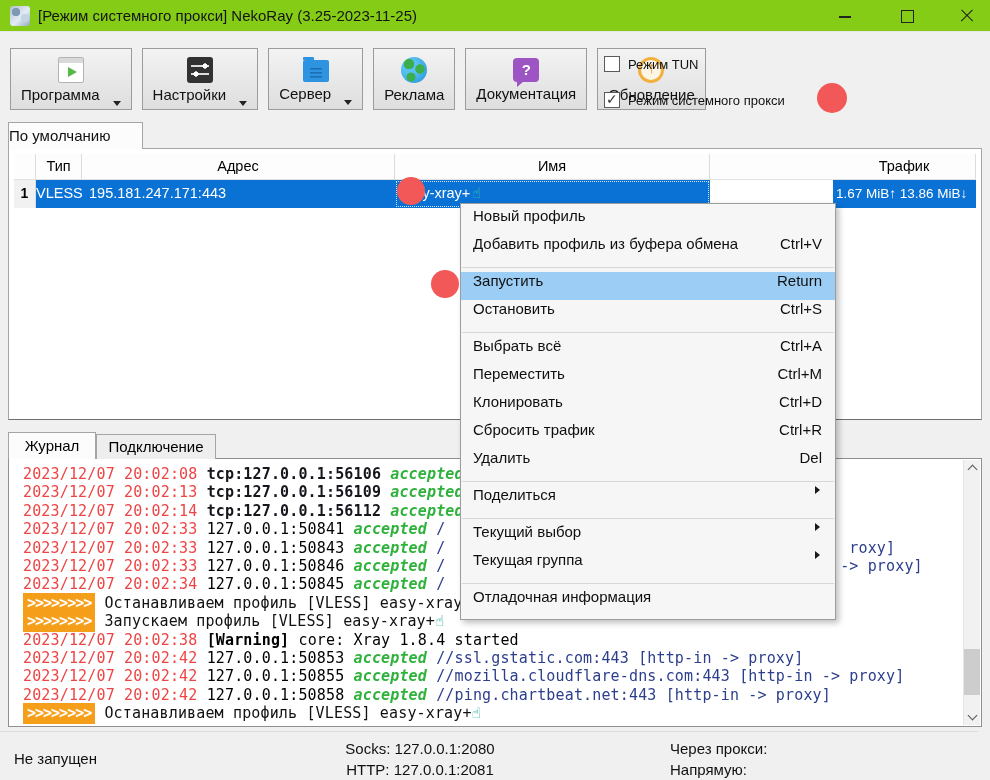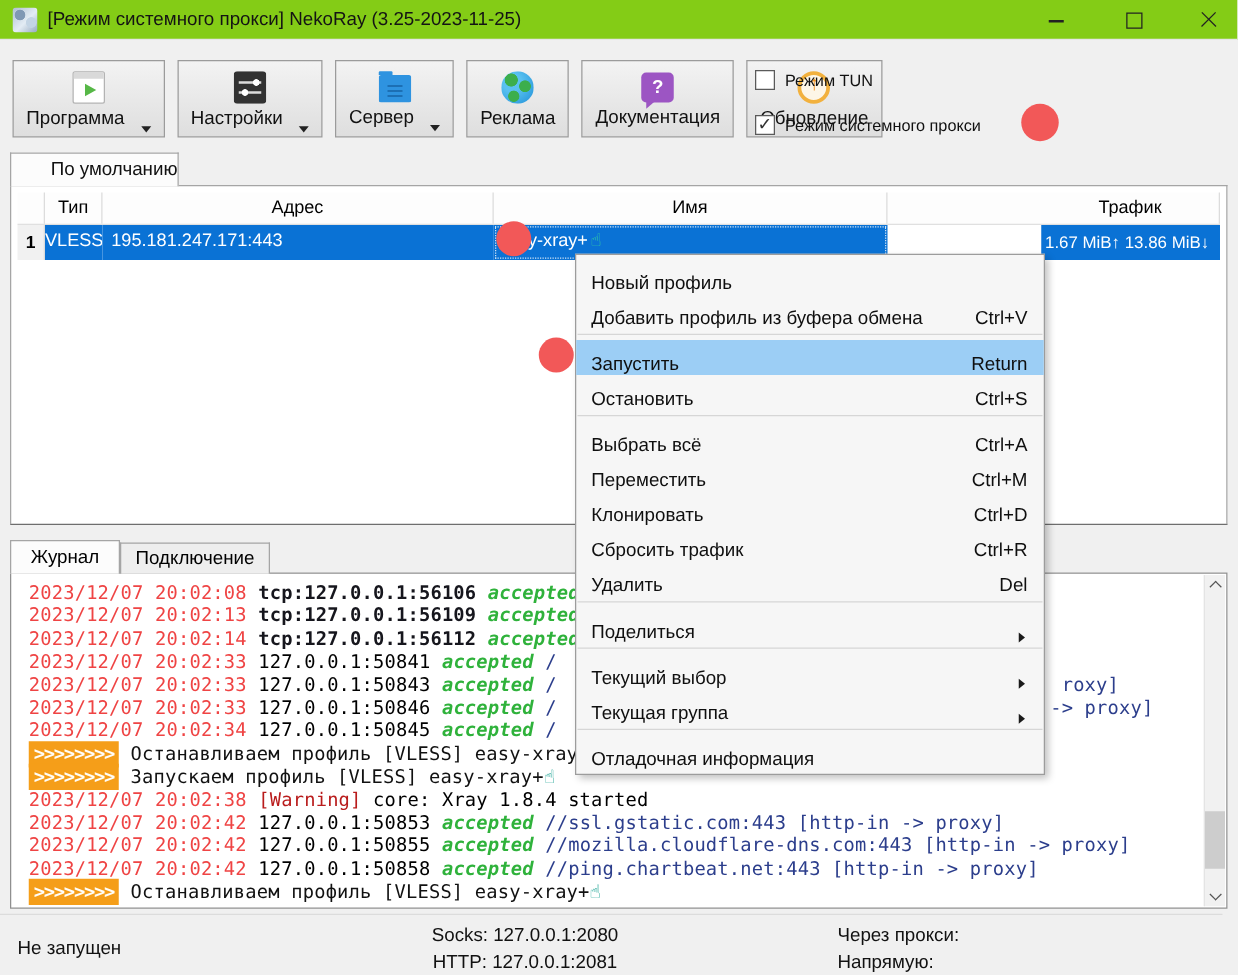--- a/index.html
+++ b/index.html
@@ -59,63 +59,63 @@
   .icon-update-arrow::before { content:"\2191"; position:absolute; left:0; right:0; top:-1px; text-align:center; font-size:16px; font-weight:bold; color:#f28f17; }
 
   
   .cb-row { position:absolute; left:604px; display:flex; align-items:center; gap:8px; height:20px; font-size:13px; color:#111; }
   .cb-tun { top:54px; } .cb-sys { top:90px; }
   .cb-box { width:16px; height:16px; background:#fff; border:1px solid #5a5a5a; position:relative; flex:0 0 auto; }
   .cb-box.checked::after { content:"\2713"; position:absolute; left:1px; top:-2px; font-size:14px; font-weight:bold; color:#333; }
 
   
   .tab-group { position:absolute; left:8px; top:122px; width:135px; height:27px; background:#fcfcfc;
-    border:1px solid #a5a5a5; border-bottom:none; font-size:15px; text-align:right; line-height:26px; color:#111; z-index:2; }
+    border:1px solid #a5a5a5; border-bottom:none; font-size:15px; text-align:left; line-height:26px; color:#111; z-index:2; }
   .pane-main { position:absolute; left:8px; top:148px; width:974px; height:272px; background:#ffffff;
     border:1px solid #a5a5a5; border-bottom:1px solid #6e6e6e; z-index:1; }
   .tbl { position:absolute; left:5px; top:5px; width:962px; }
   .thead { display:flex; height:26px; background:#fdfdfd; border-bottom:1px solid #e0e0e0; }
   .hcell { font-size:14.5px; color:#000; text-align:center; line-height:25px; border-right:1px solid #dcdcdc; overflow:hidden; white-space:nowrap; }
   .trow { display:flex; height:28px; }
   .c-num { width:22px; flex:0 0 auto; } .c-type { width:46px; flex:0 0 auto; }
   .c-addr { width:313px; flex:0 0 auto; } .c-name { width:315px; flex:0 0 auto; }
   .c-test { width:123px; flex:0 0 auto;margin-top:40px; } .c-traffic { width:143px; flex:0 0 auto; }
   .gcell { background:#f1f1f1; border-right:1px solid #dcdcdc; font-size:14px; font-weight:bold; color:#000; text-align:center; line-height:27px; }
   .sel { background:#0a72d5; color:#fff; font-size:14.5px; line-height:27px; white-space:nowrap; overflow:hidden; }
   .cell-type { text-align:center; }
   .cell-addr { padding-left:7px; }
   .cell-name { padding-left:4px; outline:1px dotted #cfe3f5; outline-offset:-2px; }
   .cell-traffic { font-size:13.5px; padding-left:3px; }
   .name-hand { color:#37d3a0; font-family:"DejaVu Sans",sans-serif; margin-left:2px; }
 
   
   .menu { position:absolute; left:460px; top:203px; width:376px; background:#f6f6f6; border:1px solid #9c9c9c;
     box-shadow:3px 3px 6px rgba(0,0,0,0.25); padding:3px 0; z-index:50; }
-  .menu-item { height:28px; display:flex; align-items:flex-end; padding:0 13px 0 12px; font-size:15px; color:#0f0f0f; }
+  .menu-item { height:28px; display:flex; align-items:flex-start; padding:0 13px 0 12px; font-size:15px; color:#0f0f0f; }
   .menu-item.hl { background:#9ccef5; }
   .mi-label { flex:1 1 auto; }
   .mi-sc { flex:0 0 auto; }
   .mi-sub { flex:0 0 auto; width:0; height:0; border-top:4.5px solid transparent; border-bottom:4.5px solid transparent; border-left:5.5px solid #1a1a1a; margin-right:2px; }
   .menu-sep { height:1px; background:#d6d6d6; margin:4px 1px; }
 
   
   .tab-log-active { position:absolute; left:8px; top:432px; width:88px; height:27px; background:#fcfcfc;
     border:1px solid #a5a5a5; border-bottom:none; font-size:15px; text-align:center; line-height:26px; z-index:2; }
   .tab-log-idle { position:absolute; left:96px; top:434px; width:120px; height:25px; background:#eeeeee;
     border:1px solid #a5a5a5; border-bottom:none; font-size:15px; text-align:center; line-height:24px; z-index:2; }
   .pane-log { position:absolute; left:8px; top:458px; width:974px; height:269px; background:#ffffff; border:1px solid #8f8f8f; z-index:1; overflow:hidden; }
   .log-content { position:absolute; left:0; top:0; right:18px; bottom:0; padding:6px 0 0 14px;
     font-family:"DejaVu Sans Mono","Liberation Mono","DejaVu Sans",monospace; font-size:15px; line-height:18.4px;
     letter-spacing:0.15px; white-space:pre; color:#111; overflow:hidden; }
   .seg-ts { color:#ef4444; }
   .seg-tcp { color:#16161d; font-weight:bold; }
   .seg-addr { color:#000000; }
   .seg-ok { color:#2fb23b; font-style:italic; font-weight:bold; }
   .seg-url { color:#2c3e8c; }
-  .seg-warn { color:#b91c1c; font-weight:normal; }
+  .seg-warn { color:#000000; font-weight:bold; }
   .seg-plain { color:#111; }
   .seg-chev { background:#f59e19; color:#fffdf8; font-weight:bold; padding:1px 4px 2px; letter-spacing:-1px; }
   .seg-hand { color:#0e9d8c; font-family:"DejaVu Sans",sans-serif; }
 
   
   .sb { position:absolute; top:1px; right:1px; bottom:1px; width:17px; background:#f1f1f1; border-left:1px solid #e4e4e4; }
   .sb-up, .sb-down { position:absolute; left:0; width:17px; height:17px; }
   .sb-up { top:0; } .sb-down { bottom:0; }
   .sb-up::before, .sb-down::before { content:""; position:absolute; left:5px; width:6px; height:6px; border-left:1.8px solid #555; border-top:1.8px solid #555; }
   .sb-up::before { top:6px; transform:rotate(45deg); }

